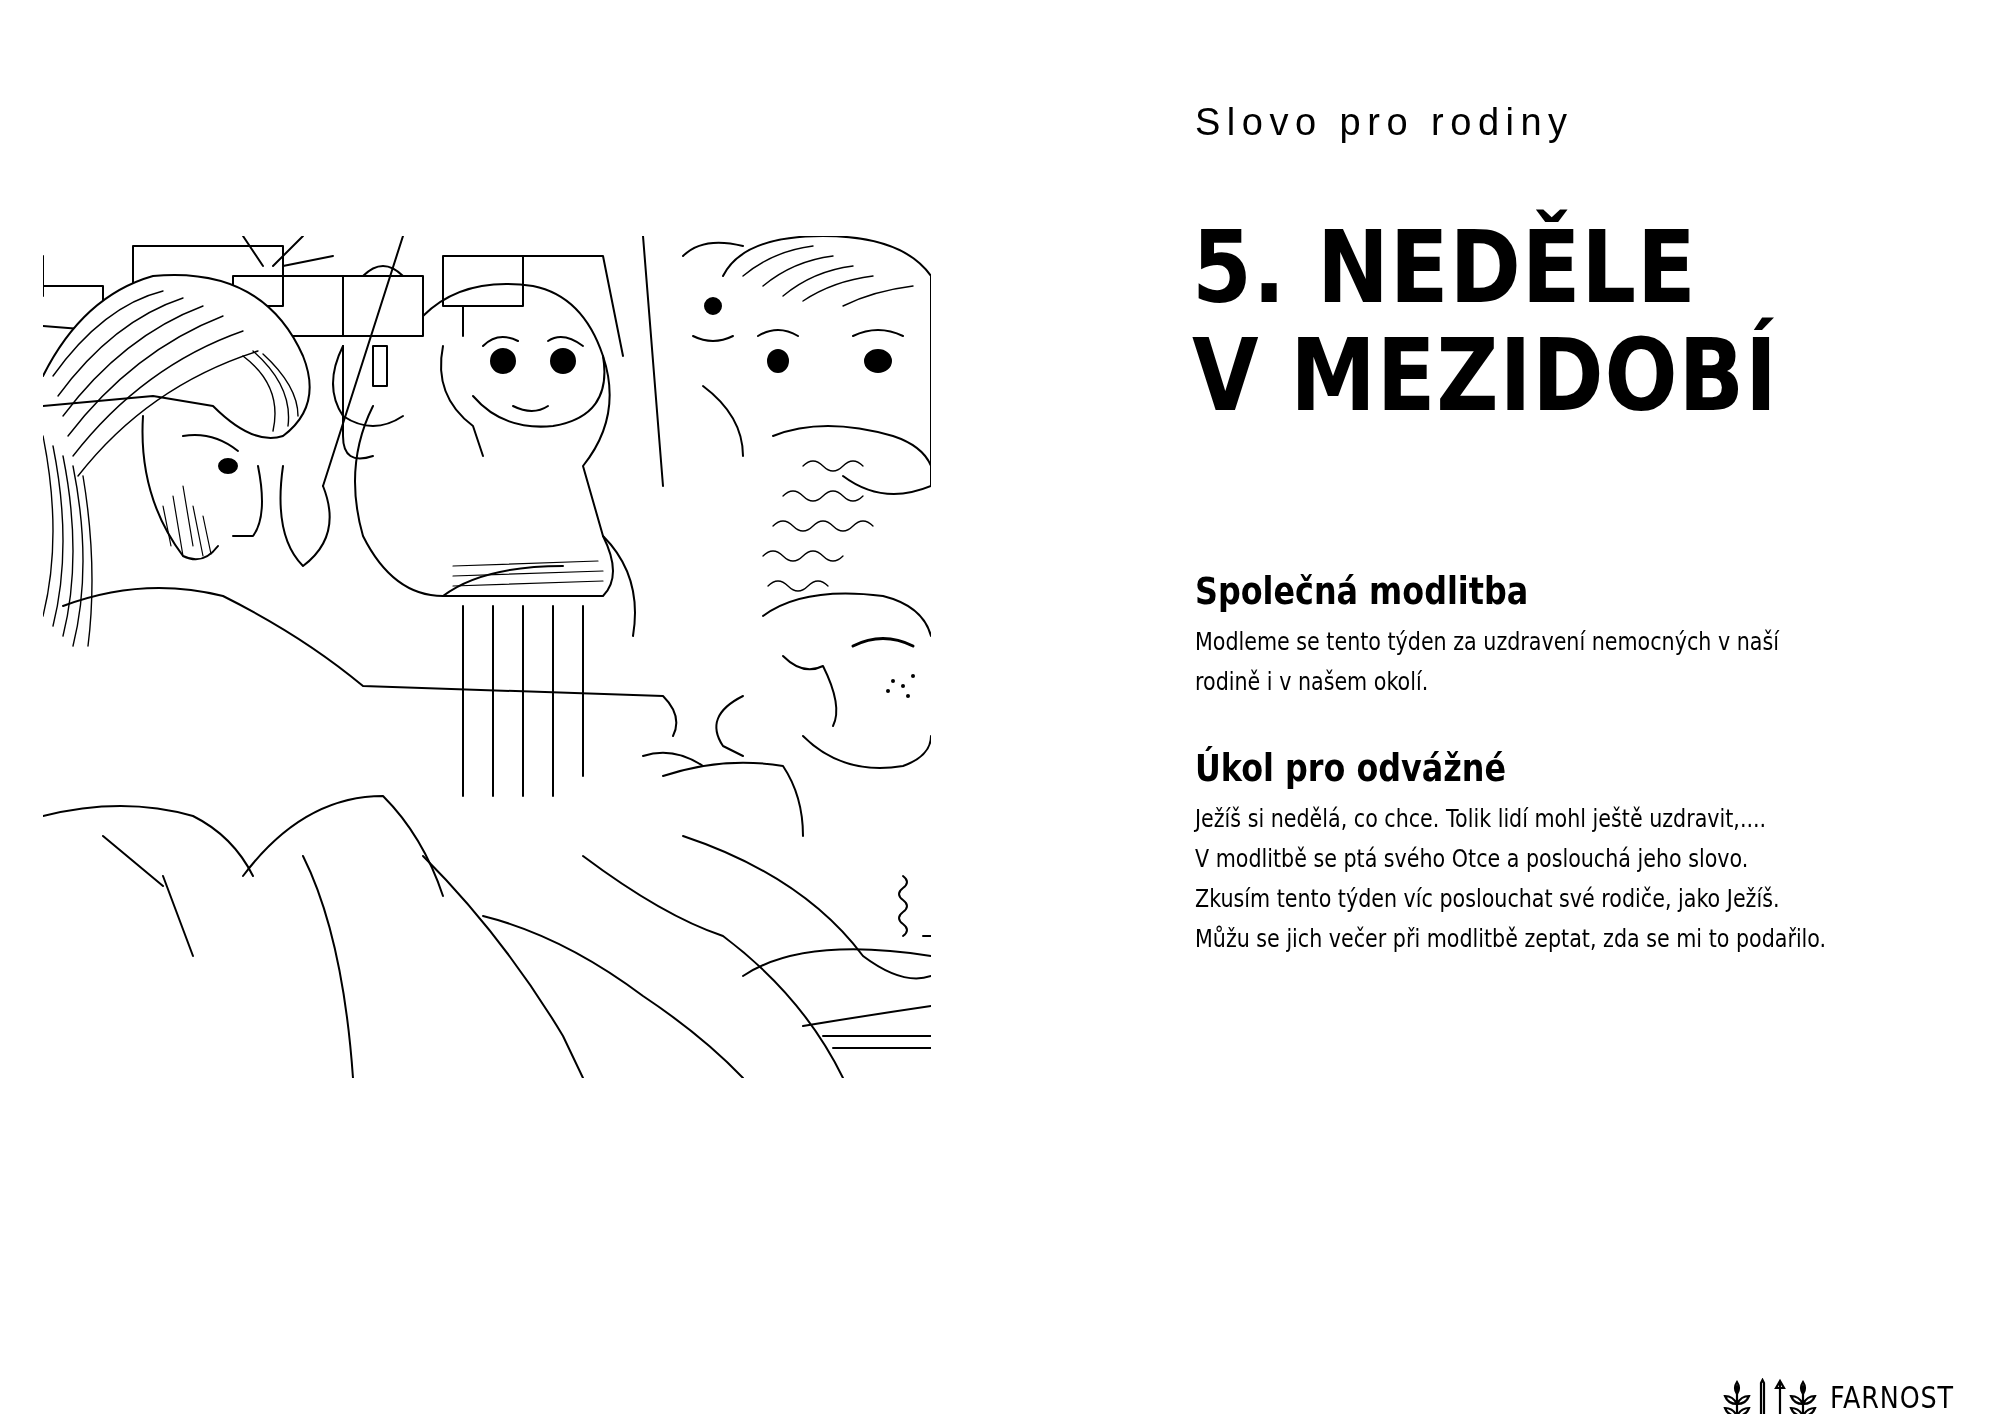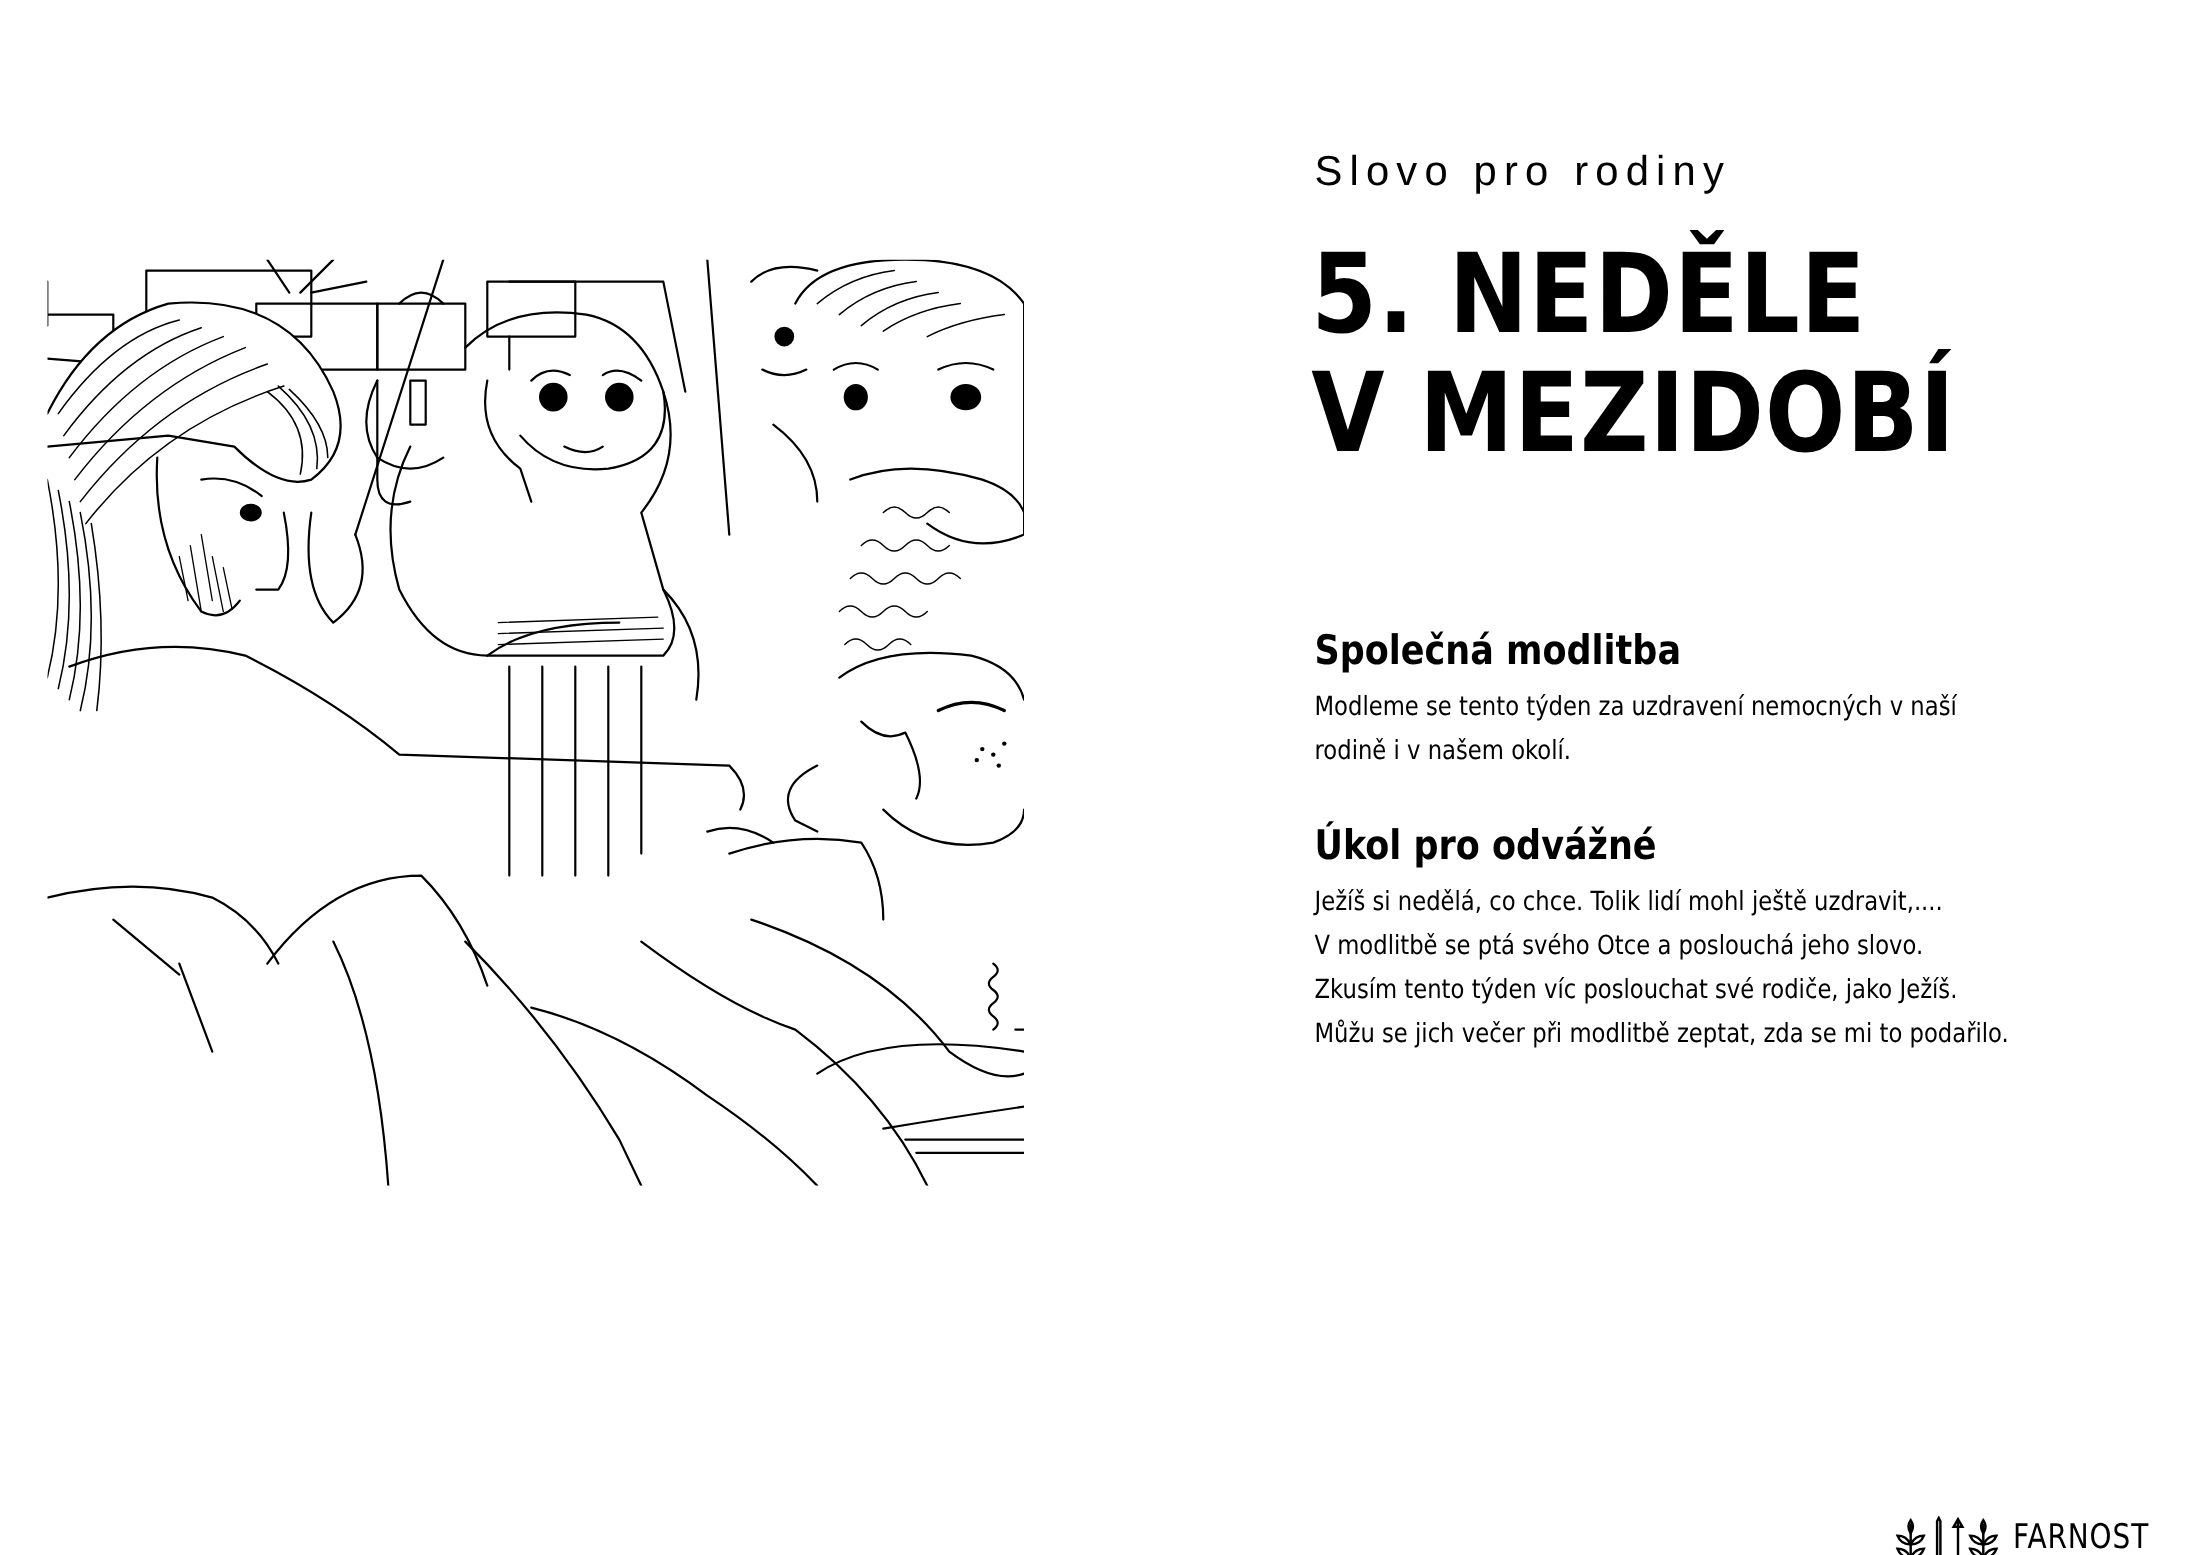--- a/index.html
+++ b/index.html
@@ -9,21 +9,20 @@
   }
   .illustration {
     position: absolute; left: 43px; top: 236px; width: 888px; height: 842px;
     background: #fff; overflow: hidden;
   }
   .illustration svg { width: 100%; height: 100%; display: block; }
   .kicker {
     position: absolute; left: 1195px; top: 100px;
     font-size: 38px; letter-spacing: 6.5px; font-weight: 400; line-height: 44px;
     white-space: nowrap;
-    margin-top: 34px;
   }
   .title {
     position: absolute; left: 1192px; top: 214px;
     font-size: 100px; font-weight: 700; line-height: 108px; letter-spacing: 1px;
     font-family: "DejaVu Sans", sans-serif; transform: scaleX(0.86); transform-origin: left top;
   }
   .title div { white-space: nowrap; }
   .section-head {
     position: absolute; left: 1195px; font-size: 37px; font-weight: 700;
     font-family: "DejaVu Sans", sans-serif; transform: scaleX(0.86); transform-origin: left top;

